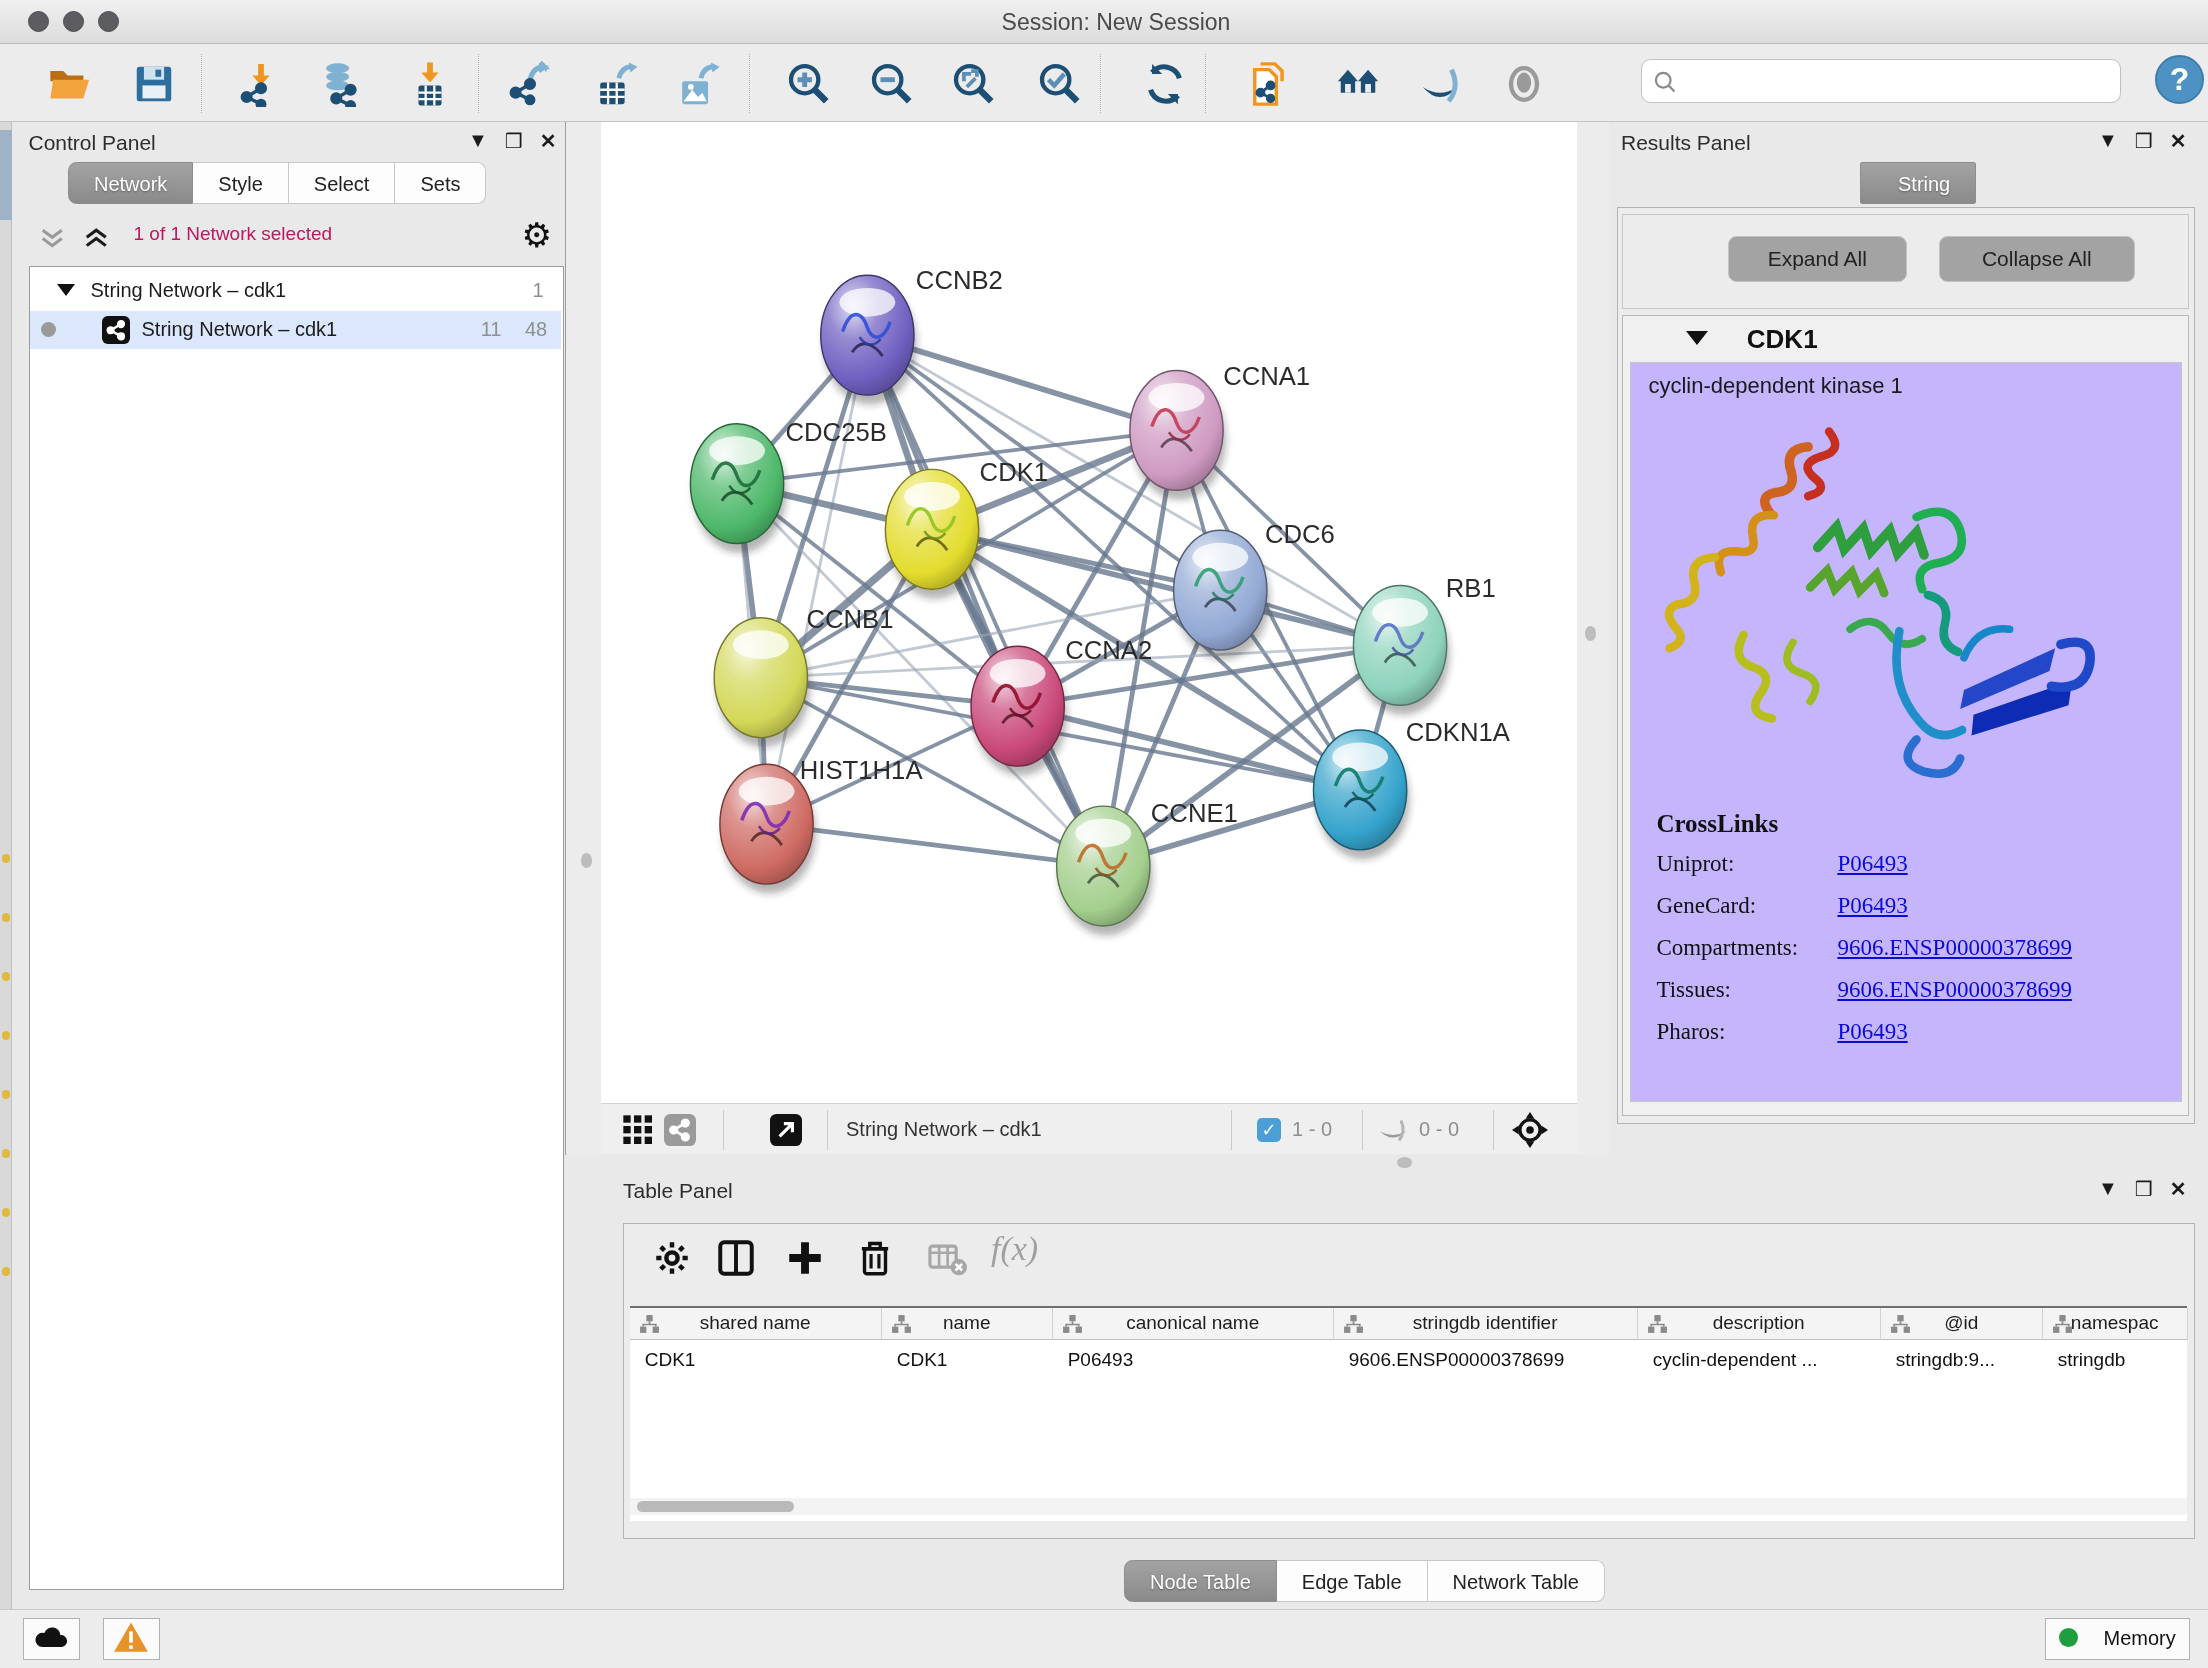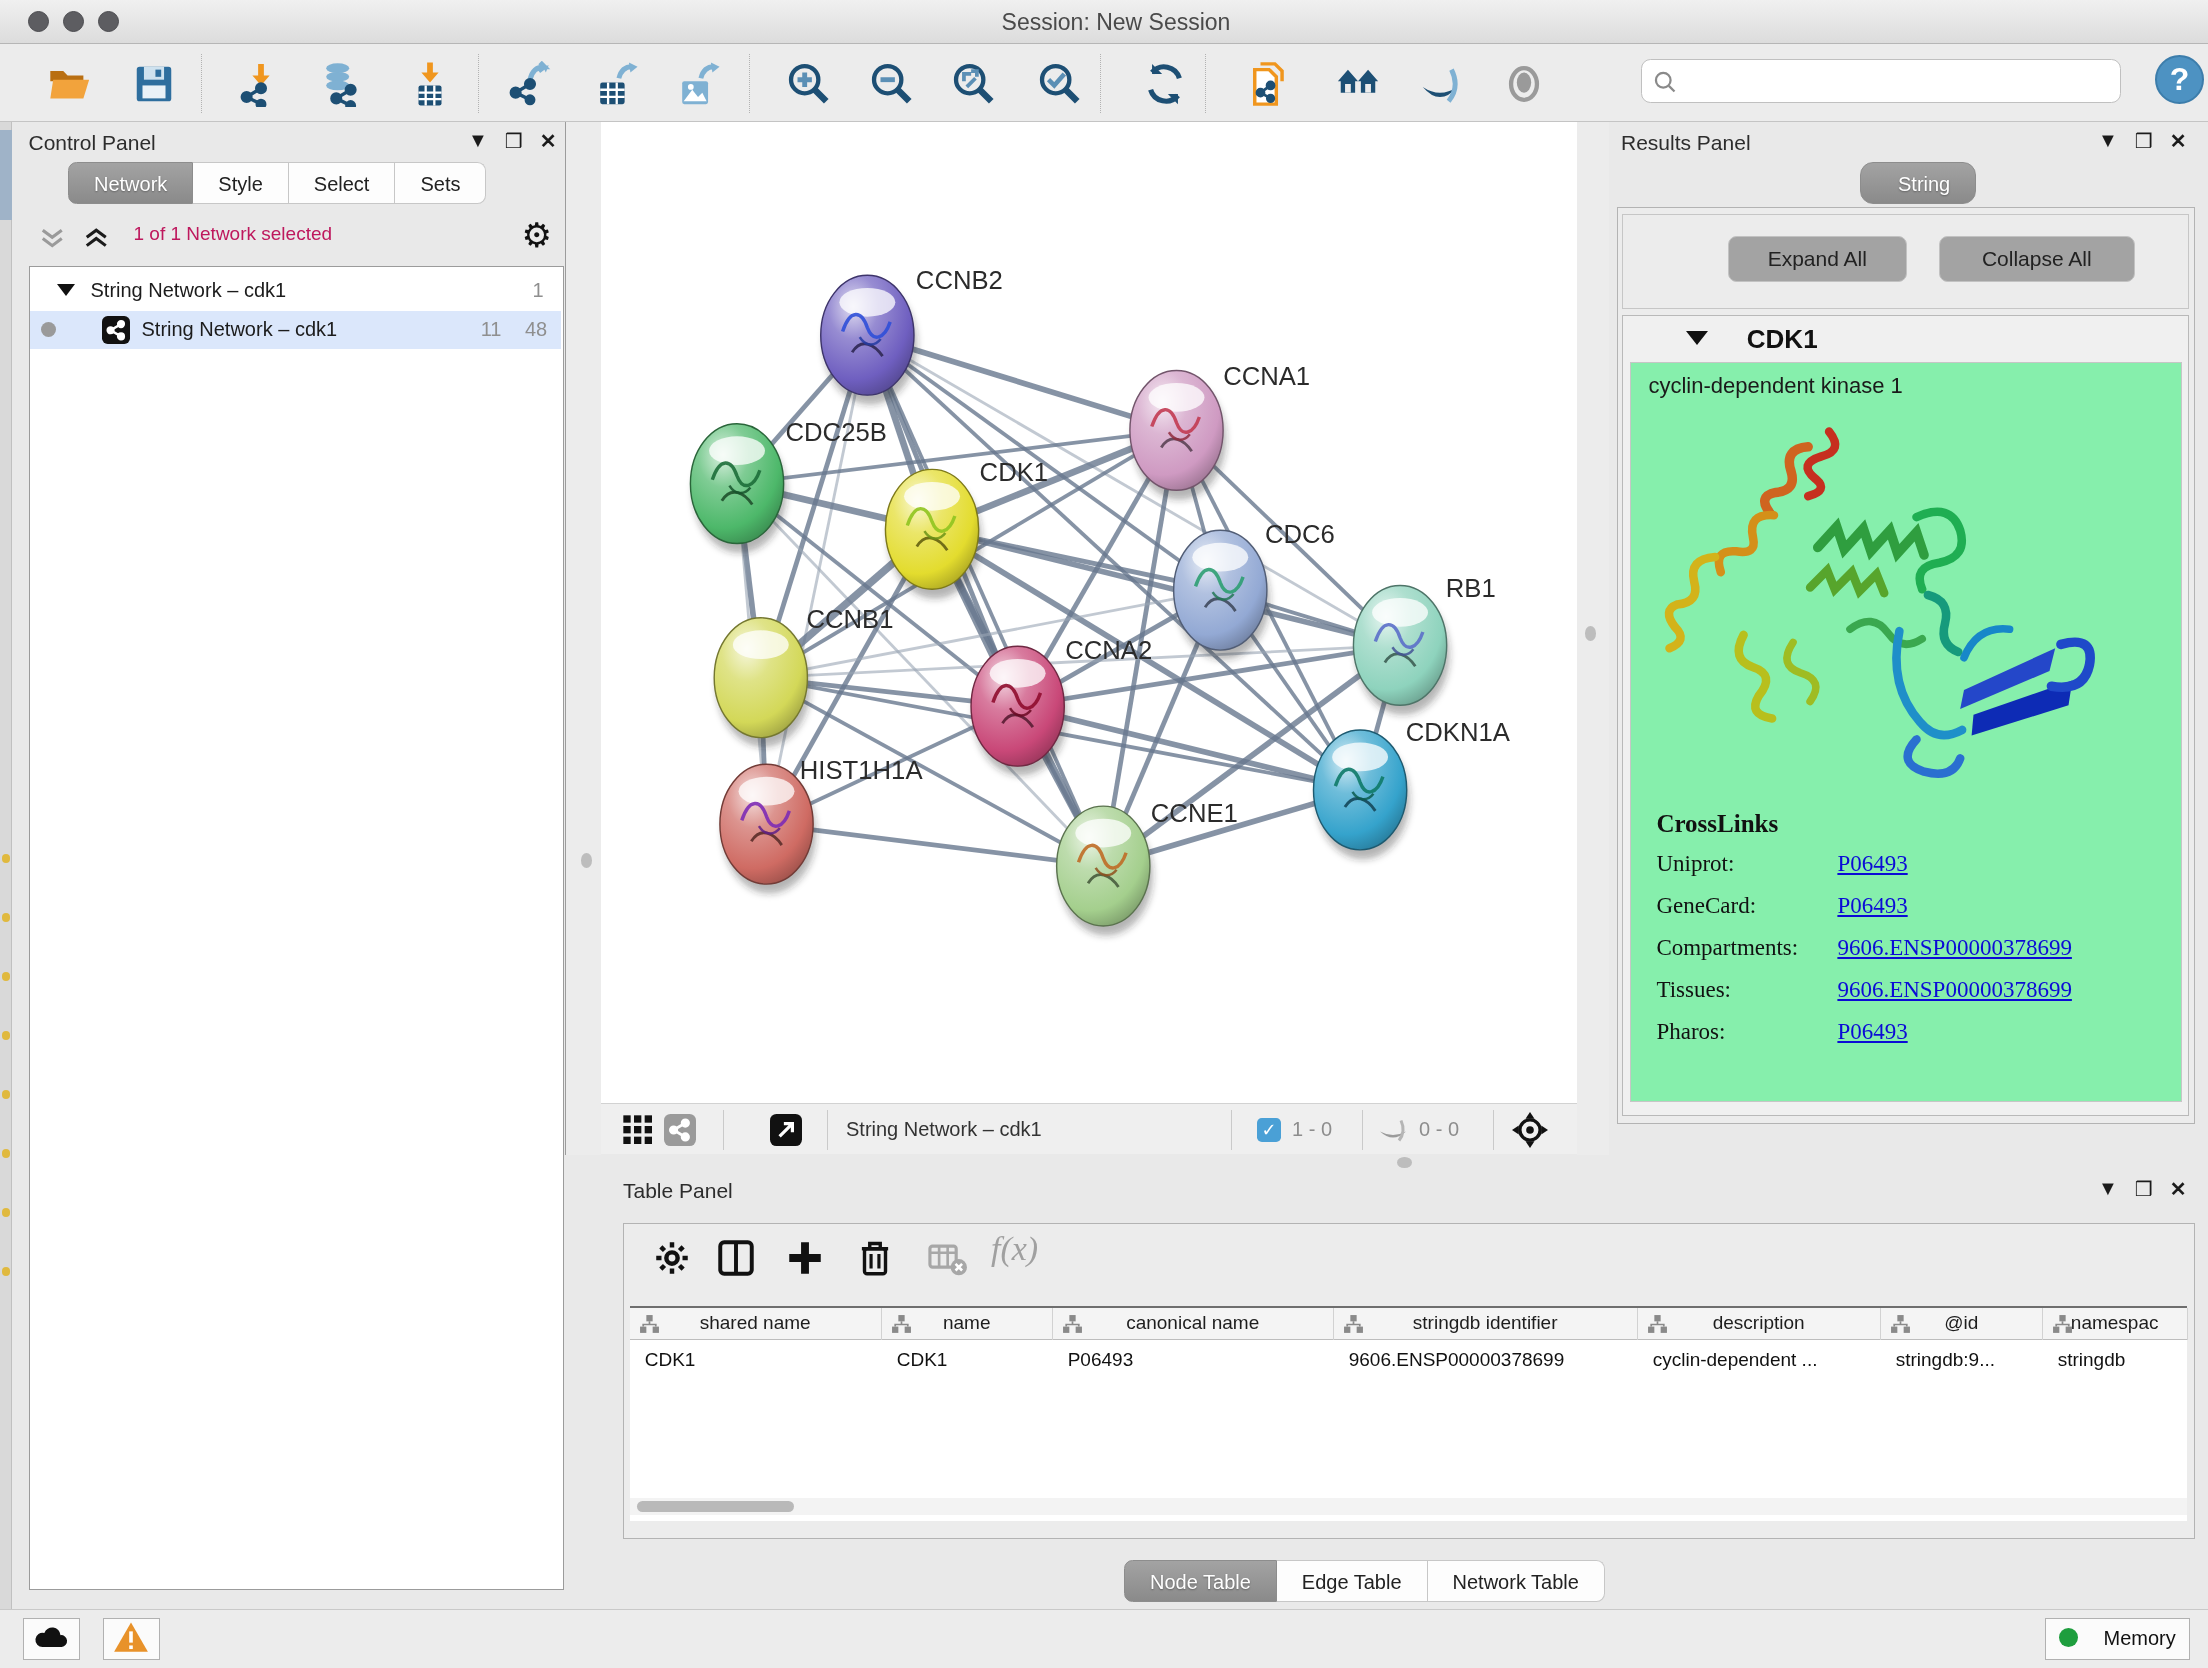--- a/index.html
+++ b/index.html
@@ -35,21 +35,21 @@
 
   
   .panel-title{font-size:21px;color:#2d2d2d;}
   .panel-icons{position:absolute;display:flex;gap:17px;color:#1b1b1b;font-size:20px;}
   .panel-icons span{cursor:pointer;}
   .tabgroup{position:absolute;display:flex;}
   .tab{height:42px;line-height:42px;padding:0 25px;font-size:20px;color:#222;
        background:#fdfdfd;border:1px solid #c7c7c7;border-left:none;cursor:pointer;}
   .tab:first-child{border-left:1px solid #c7c7c7;border-radius:8.6px 0 0 8.6px;}
   .tab:last-child{border-radius:0 8.6px 8.6px 0;}
-  .tab.single{border-radius:13px;border-left:1px solid #8d8d8d;padding-left:37px;}
+  .tab.single{border-radius:2px;border-left:1px solid #8d8d8d;padding-left:37px;}
   .tab.active{background:linear-gradient(#a3a3a3,#8a8a8a);color:#fff;
       border-color:#8d8d8d;text-shadow:0 1px 1.9px rgba(0,0,0,.35);}
 
   
   #cp-title{left:28.5px;top:131px;}
   #cp-icons{left:468px;top:129px;}
   #cp-tabs{left:68px;top:162px;}
   #cp-sub{left:28.5px;top:215px;width:535px;height:46px;}
   #cp-sub .status{position:absolute;left:105px;top:7.6px;width:333px;text-align:left;
      font-size:19px;color:#be185d;}
@@ -92,21 +92,21 @@
      border-radius:8.6px;font-size:21px;color:#222;text-align:center;cursor:pointer;
      font-family:"Liberation Sans",sans-serif;}
   #cdk1-box{position:absolute;left:3.8px;top:107px;width:567px;height:801px;
      border:1px solid #b9b9b9;background:#f0f0f0;}
   #cdk1-head{position:absolute;left:0;top:0;width:100%;height:46px;}
   #cdk1-head .tri{position:absolute;left:63px;top:15px;width:0;height:0;
      border-left:11.4px solid transparent;border-right:11.4px solid transparent;
      border-top:14.3px solid #111;}
   #cdk1-name{position:absolute;left:124px;top:7.6px;font-size:26px;font-weight:bold;color:#111;}
   #cdk1-body{position:absolute;left:7.6px;top:46px;width:552px;height:740px;
-     border:1px solid #c6c6c6;background:#86efac;padding-left:9px;}
+     border:1px solid #c6c6c6;background:#c4b5fd;padding-left:9px;}
   #cdk1-desc{position:absolute;left:17px;top:9.5px;font-size:22px;color:#1a1a1a;}
   #protein-img{position:absolute;left:0px;top:42px;}
   #crosslinks{position:absolute;left:25px;top:447px;width:514px;
      font-family:"Liberation Serif",serif;font-size:23px;color:#111;}
   #crosslinks .clhead{font-weight:bold;font-size:25px;margin-bottom:13.3px;}
   .cl-row{display:flex;margin-bottom:16px;}
   .cl-row .lab{width:181px;}
   .cl-row a{color:#0b0bd6;text-decoration:underline;}
 
   

